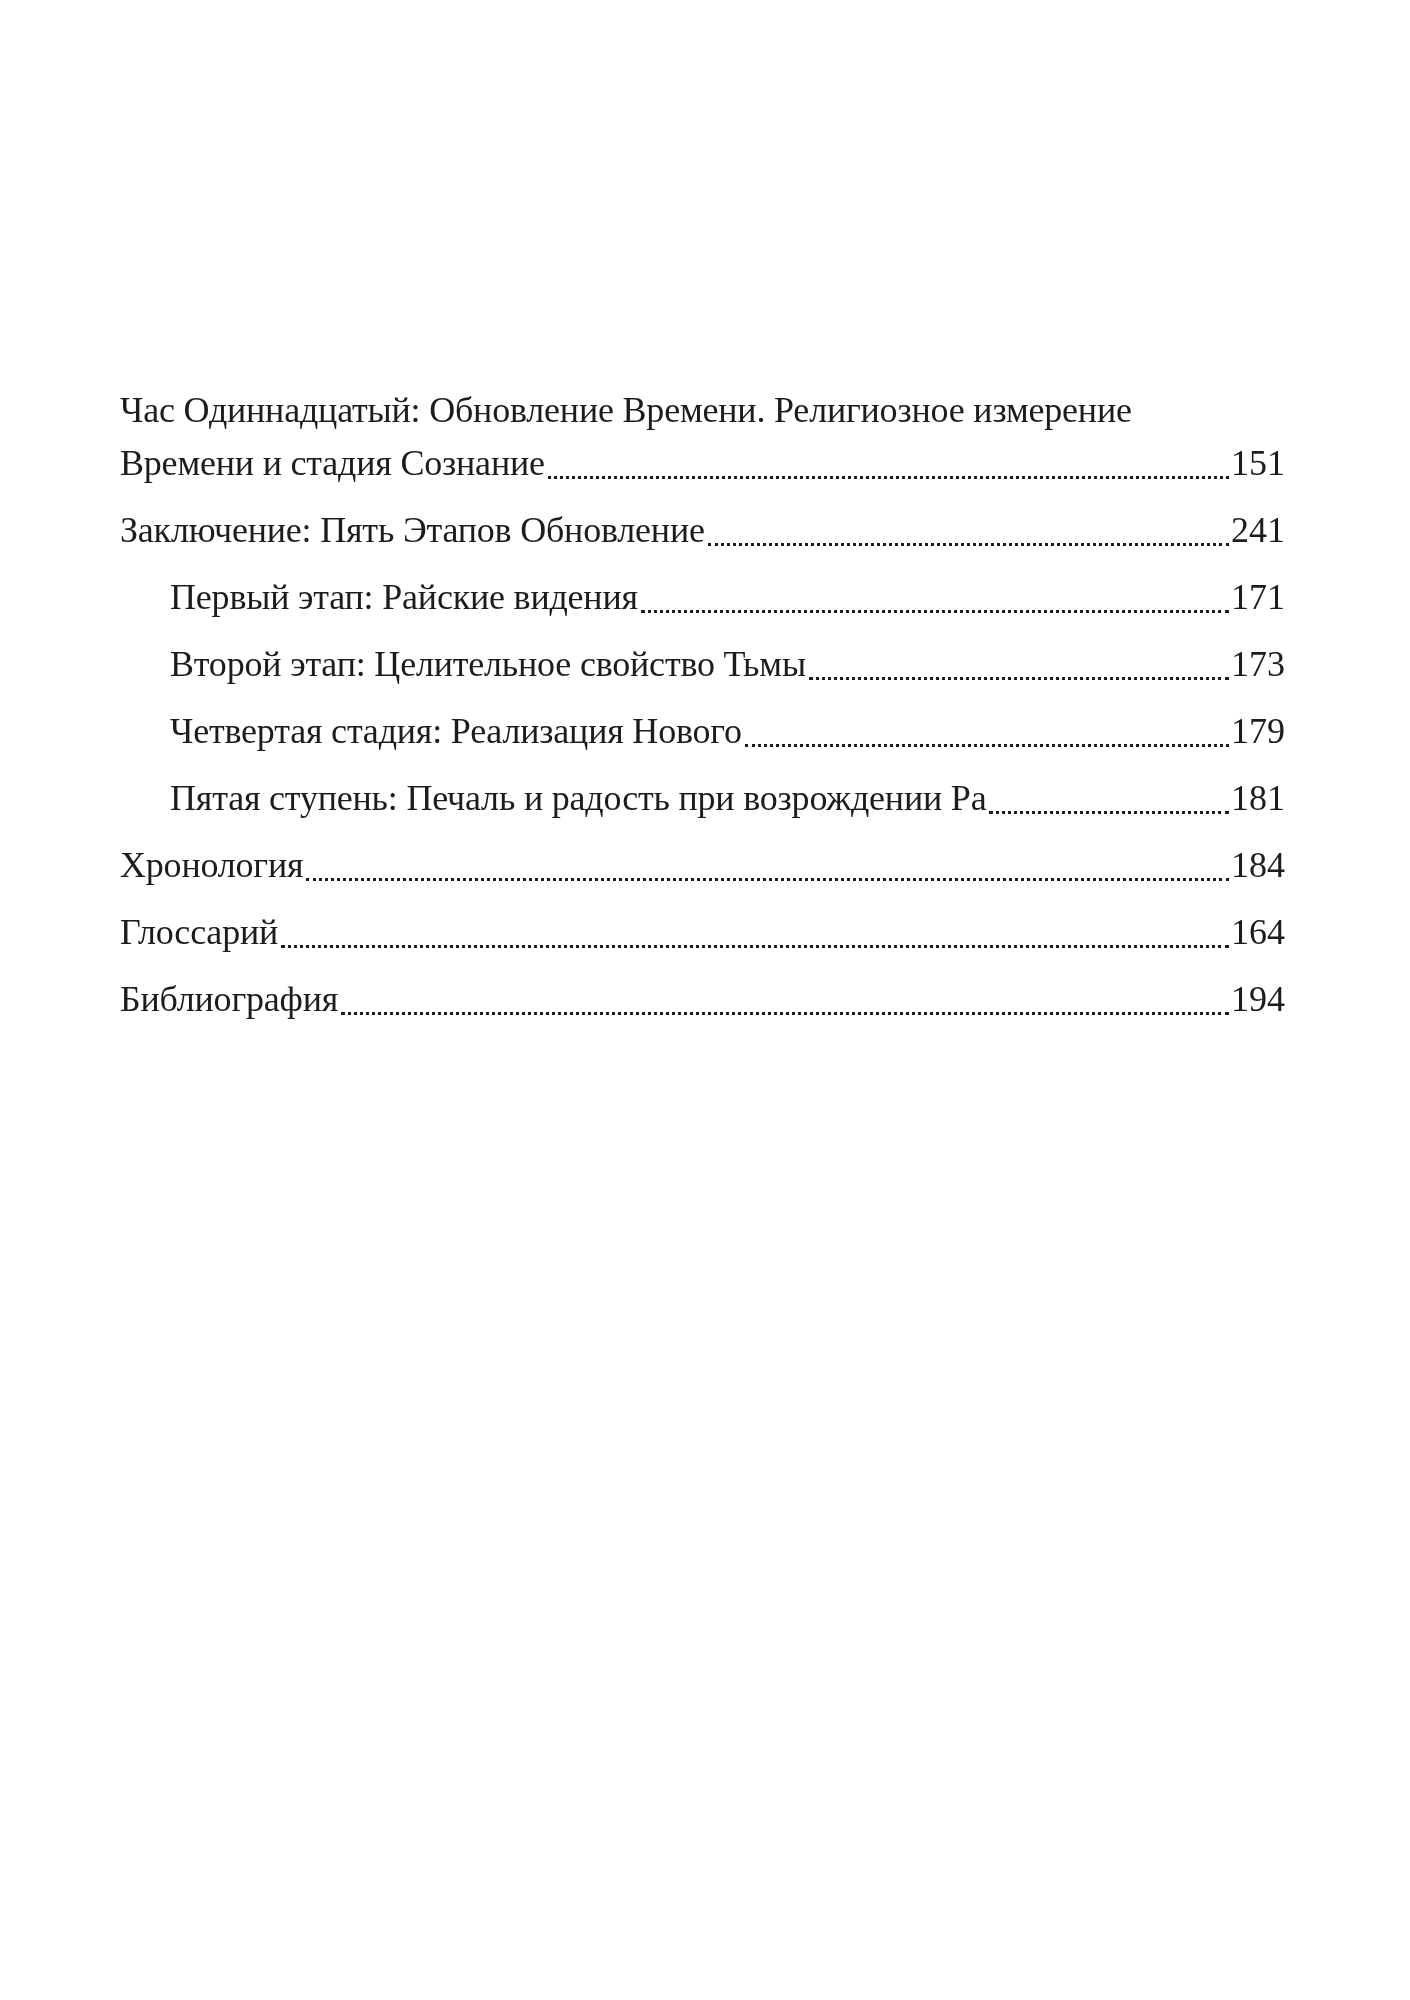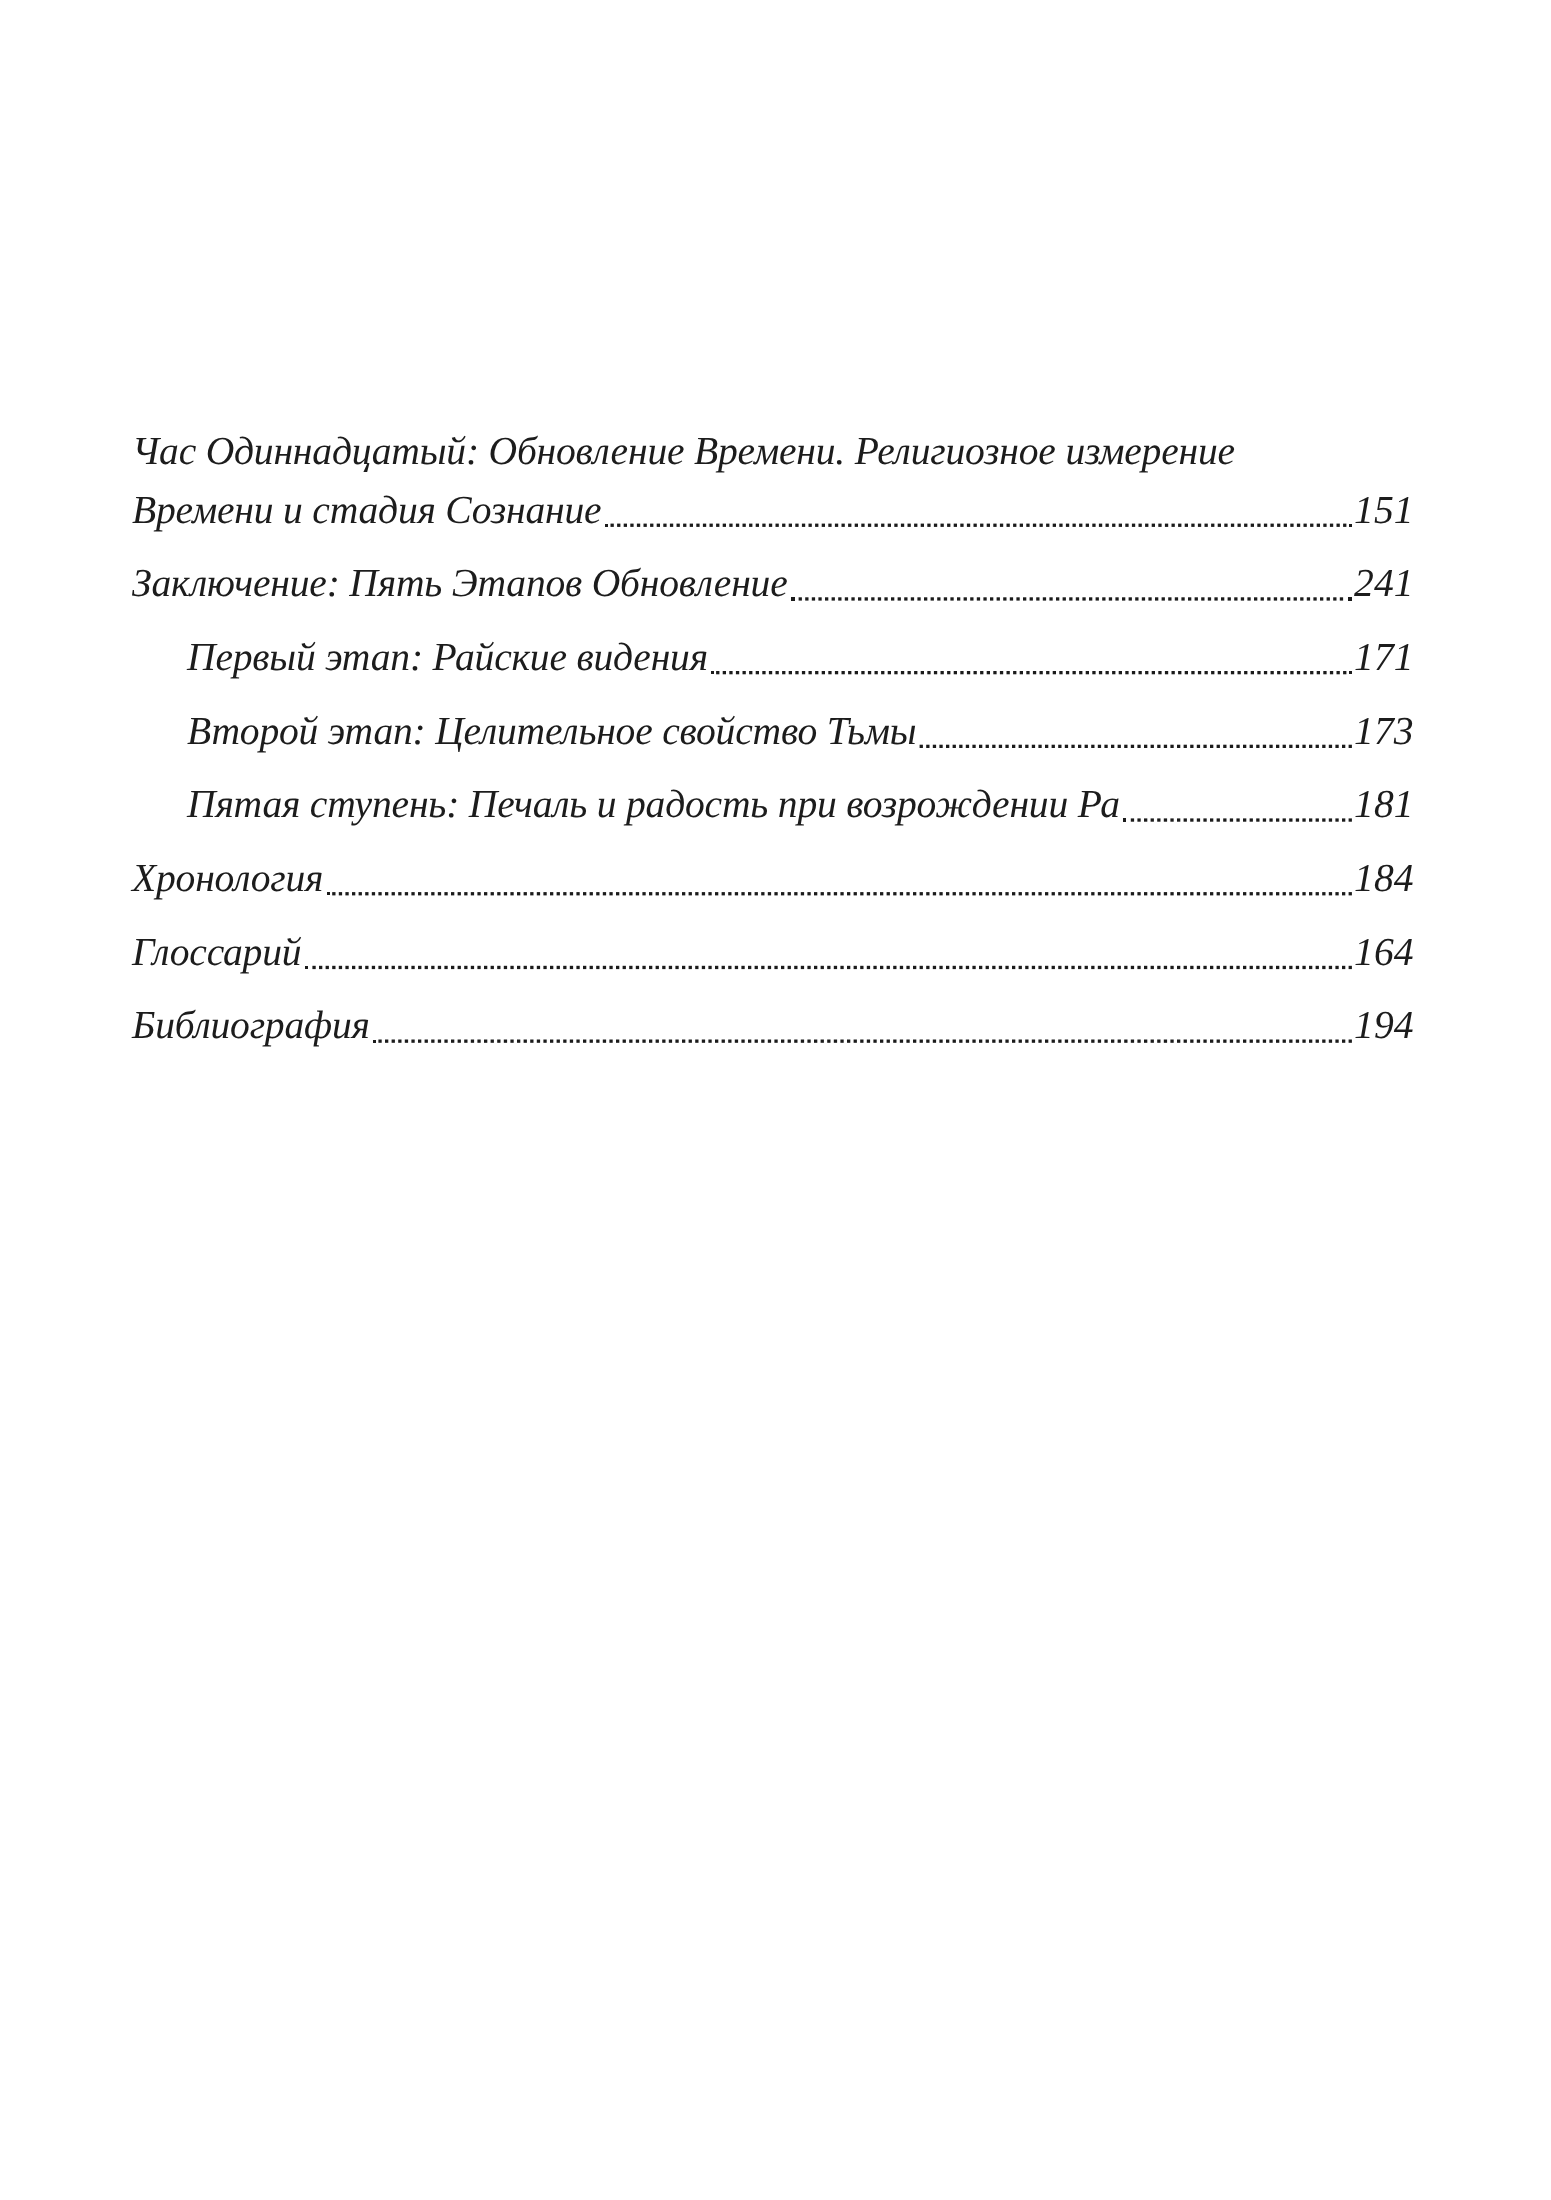--- a/index.html
+++ b/index.html
@@ -16,21 +16,20 @@
     overflow: hidden;
   }
   .toc {
     position: absolute;
     left: 120px;
     right: 125px;
     top: 384px;
   }
   .entry {
     margin-bottom: 14px;
-    font-style: italic;
   }
   .entry.indent {
     padding-left: 50px;
   }
   .row {
     display: flex;
     align-items: baseline;
     line-height: 53px;
     font-size: 36px;
   }
@@ -80,20 +79,27 @@
     </div>
     <div class="entry indent">
       <div class="row">
         <span class="title">Второй этап: Целительное свойство Тьмы</span>
         <span class="leader"></span>
         <span class="pagenum">173</span>
       </div>
     </div>
     <div class="entry indent">
       <div class="row">
+        <span class="title">Четвертая стадия: Реализация Нового</span>
+        <span class="leader"></span>
+        <span class="pagenum">179</span>
+      </div>
+    </div>
+    <div class="entry indent">
+      <div class="row">
         <span class="title">Пятая ступень: Печаль и радость при возрождении Ра</span>
         <span class="leader"></span>
         <span class="pagenum">181</span>
       </div>
     </div>
     <div class="entry">
       <div class="row">
         <span class="title">Хронология</span>
         <span class="leader"></span>
         <span class="pagenum">184</span>

